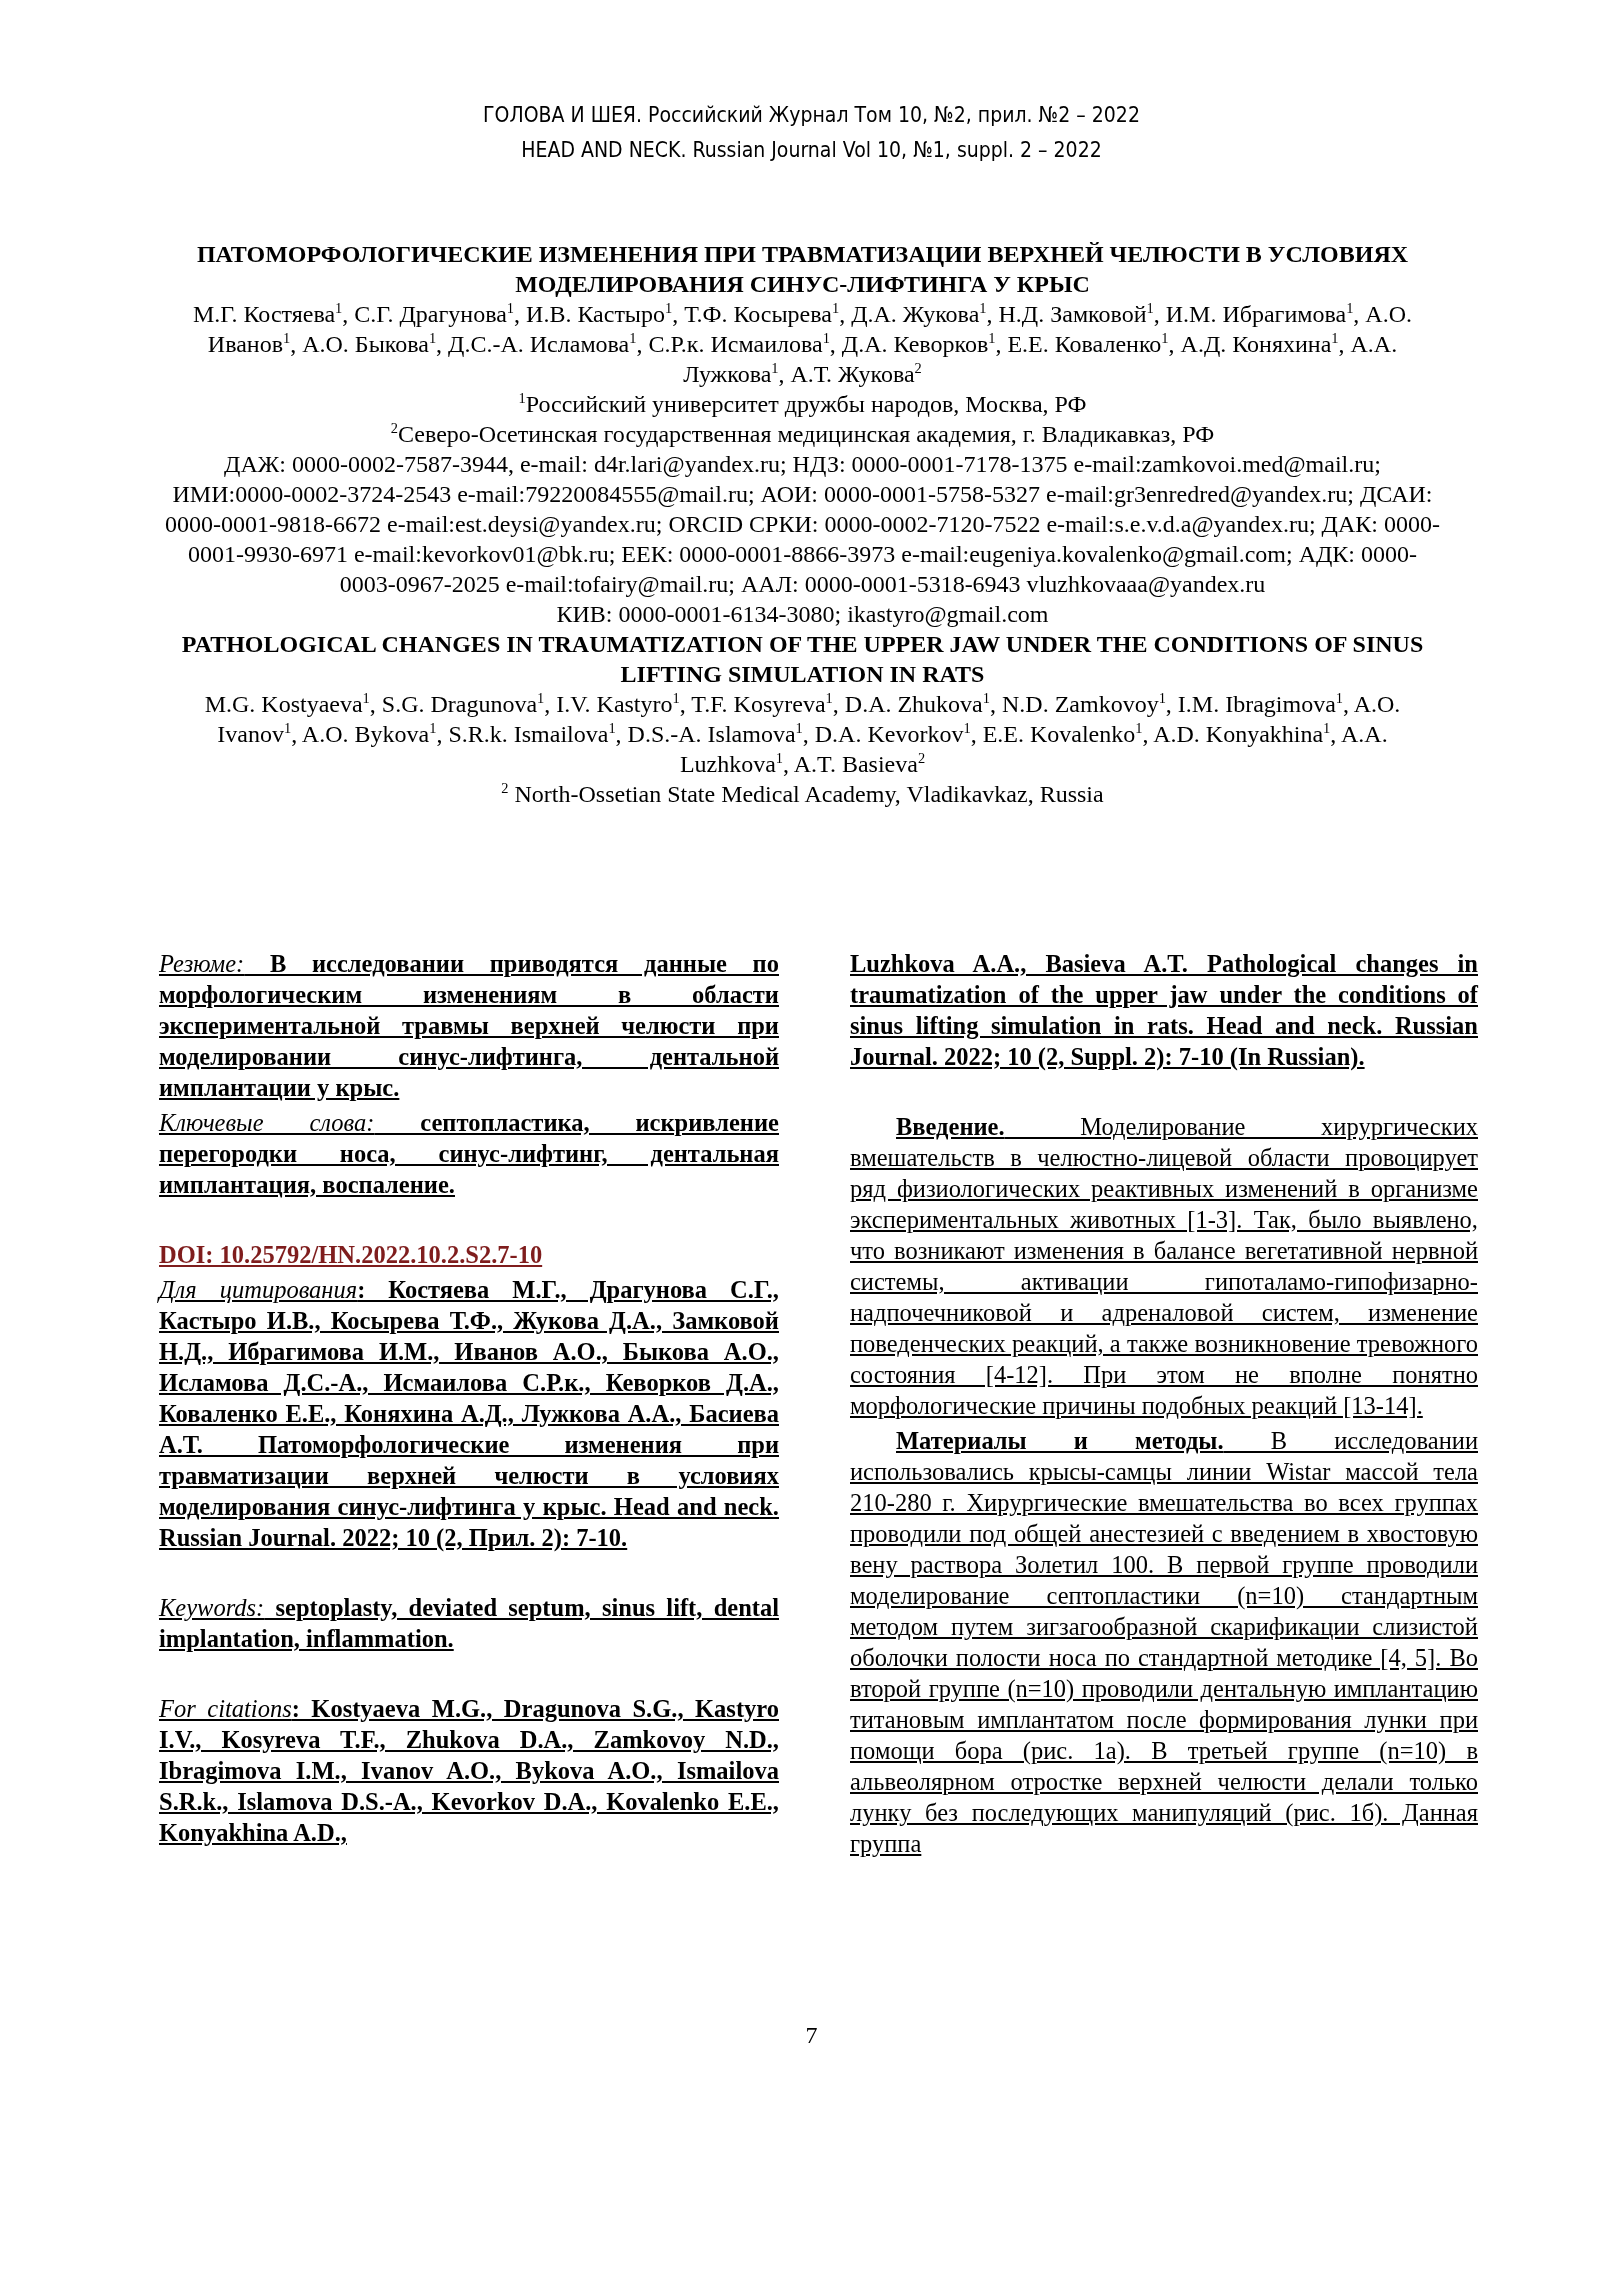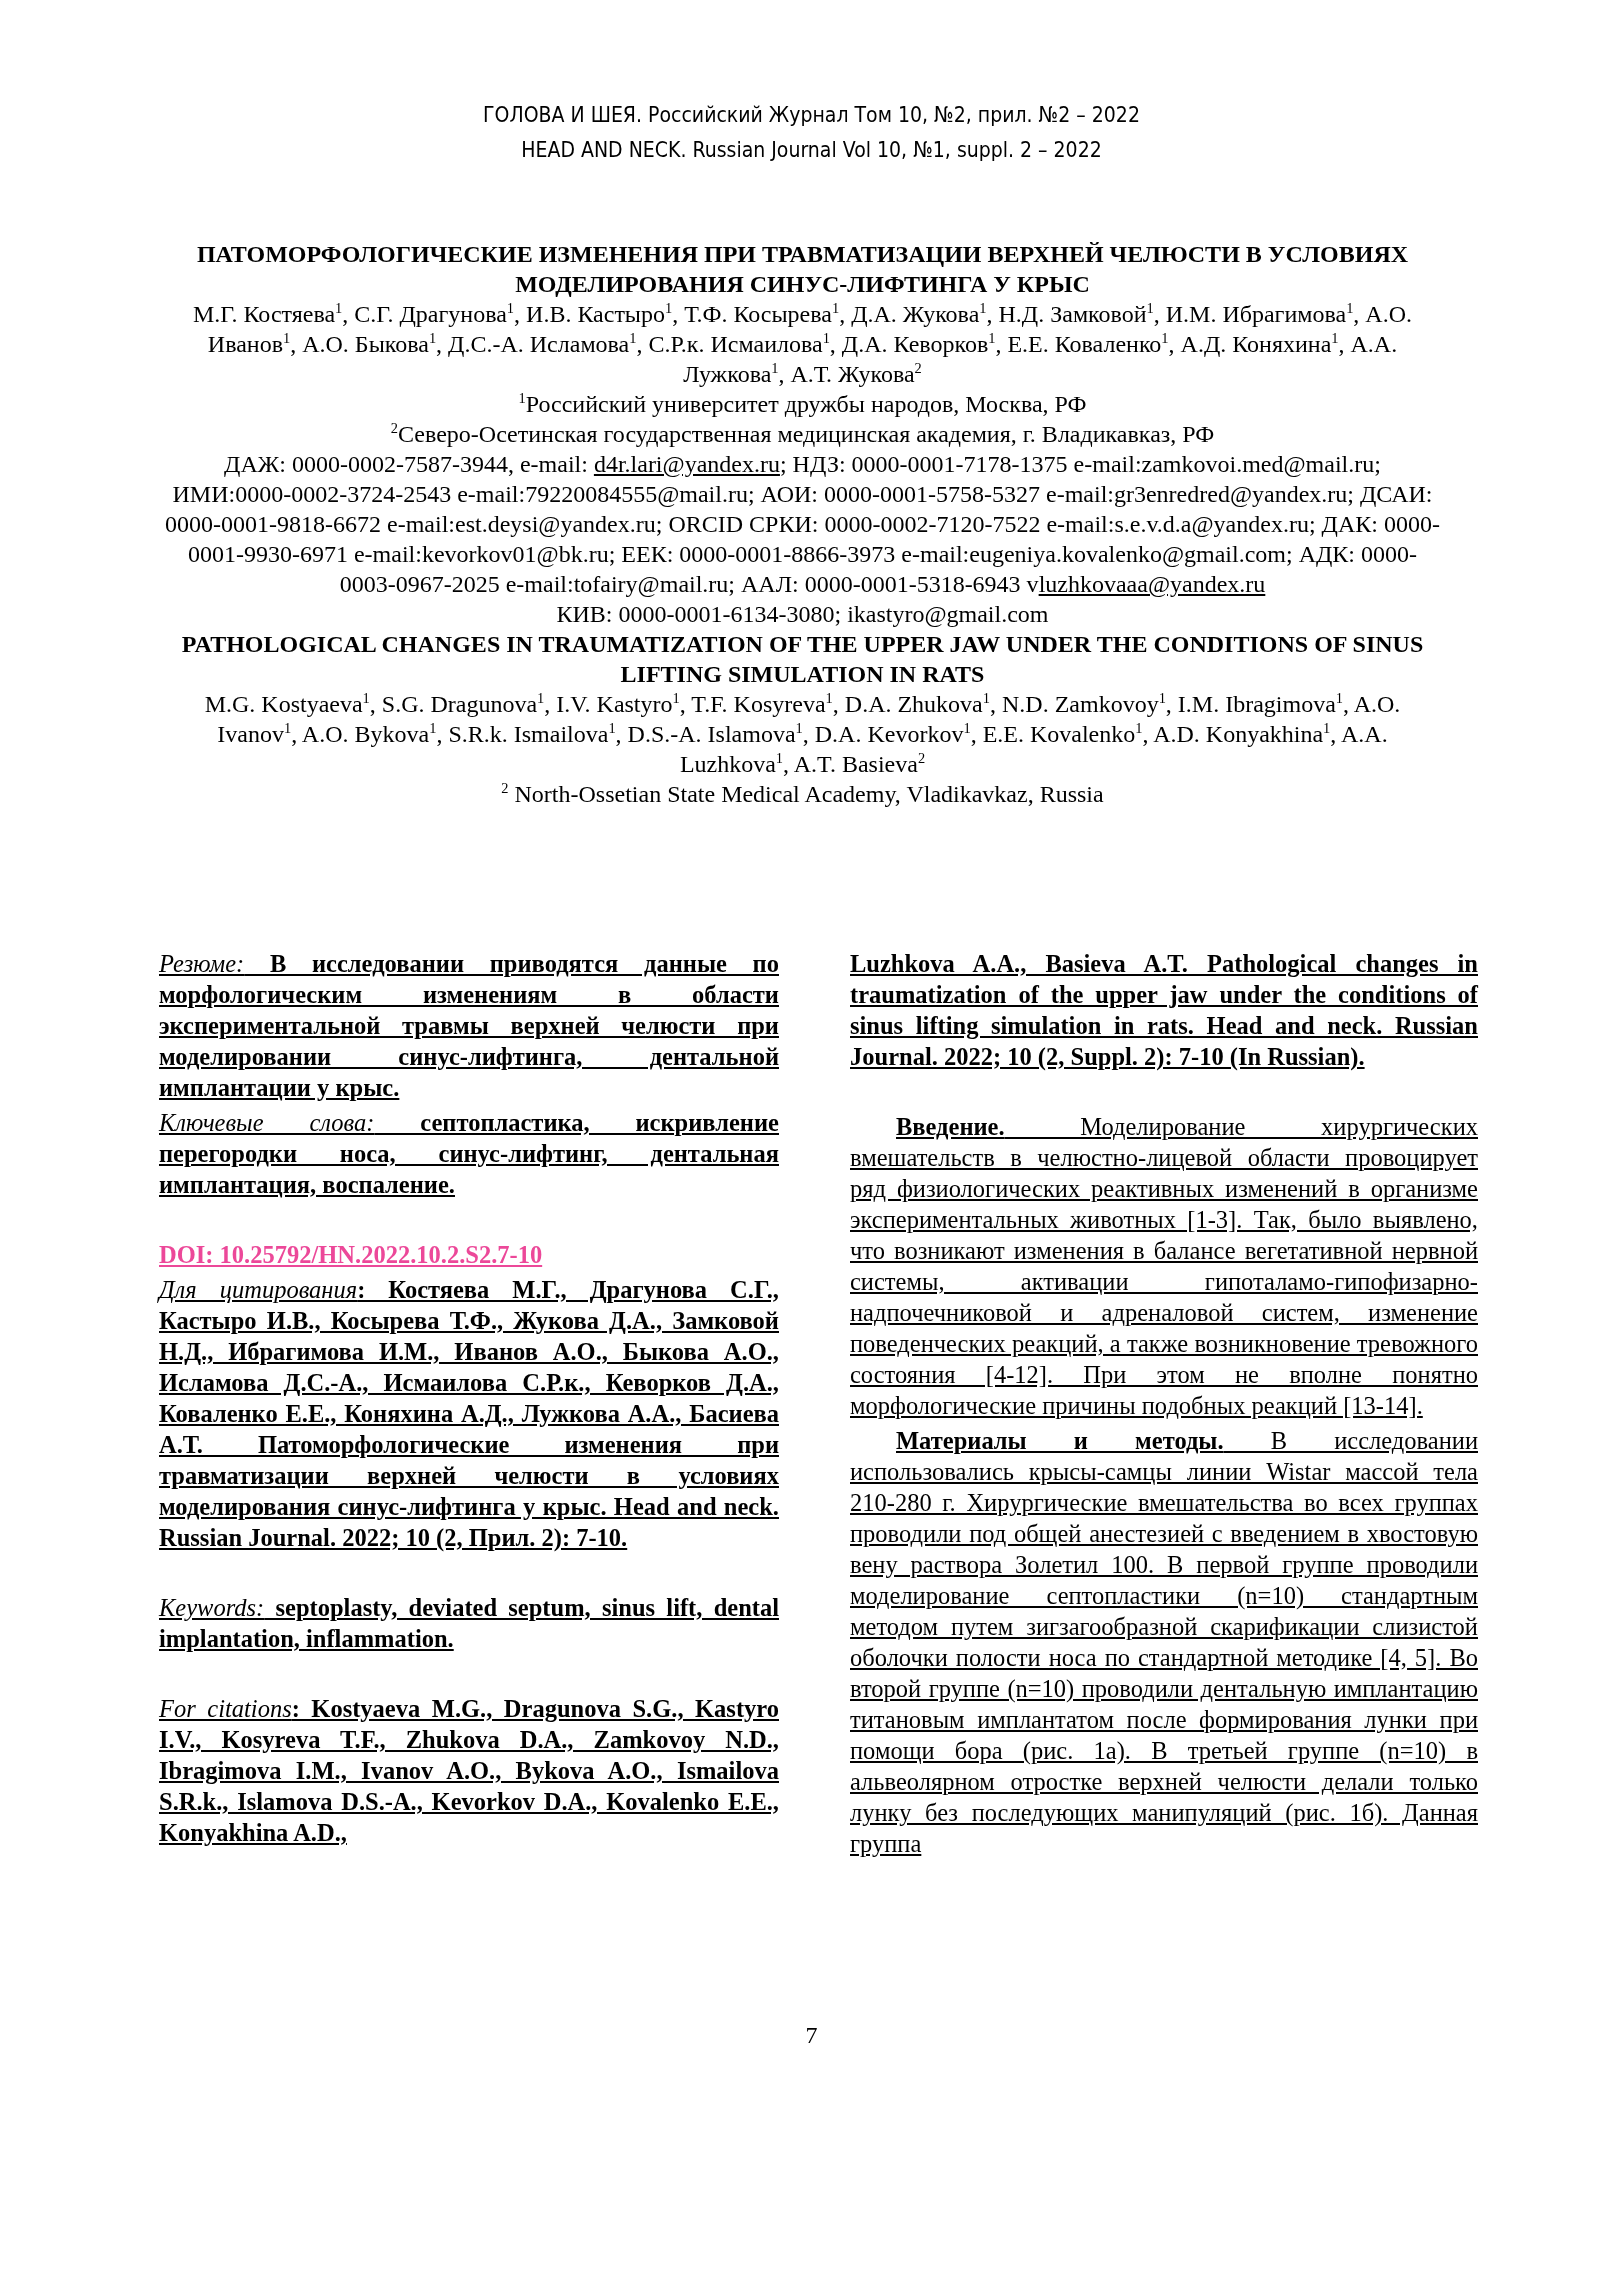--- a/index.html
+++ b/index.html
@@ -8,33 +8,33 @@
     position: absolute; top: 97px; left: 0; width: 1623px; text-align: center;
     font-family: "DejaVu Sans", sans-serif; font-size: 22px; line-height: 35px;
     transform: scaleX(0.86); transform-origin: center top;
   }
   .front {
     position: absolute; top: 239px; left: 162px; width: 1281px; text-align: center;
     font-family: "Liberation Serif", serif; font-size: 24px; line-height: 30px;
   }
   .front .title { font-weight: bold; font-size: 24px; }
   sup { font-size: 14.4px; line-height: 0; vertical-align: super; }
-  .u { text-decoration: underline; }
+  .u { }
   .col {
     position: absolute; top: 944px;
     font-family: "Liberation Serif", serif; font-size: 24.5px; line-height: 31px;
     text-align: justify;
   }
   .col-left { left: 155px; width: 628px; }
   .col-right { left: 846px; width: 636px; }
   .col p { margin: 4px; text-decoration: underline; }
   .b { font-weight: bold; }
   .i { font-style: italic; font-weight: normal; }
   .gap { height: 31px; }
-  .doi { color: #ec4899; font-weight: bold; }
+  .doi { color: #7f1d1d; font-weight: bold; }
   .indent { text-indent: 46px; }
   .page-number {
     position: absolute; top: 2022px; left: 0; width: 1623px; text-align: center;
     font-family: "Liberation Serif", serif; font-size: 24px;
   }
 </style>
 </head>
 <body>
 
 <header class="running-head">

